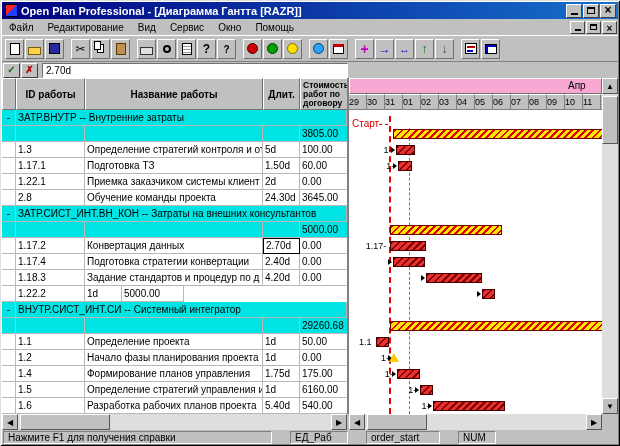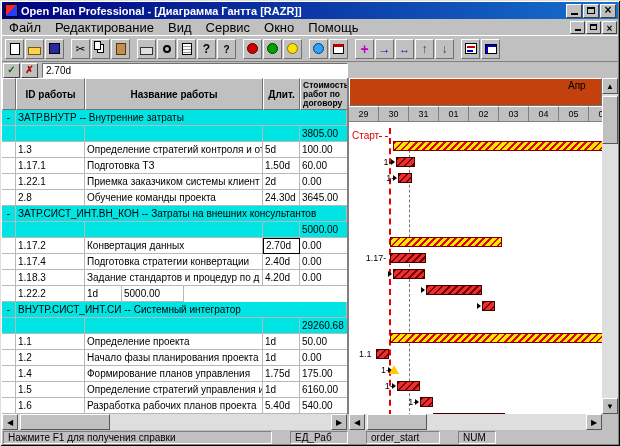--- a/index.html
+++ b/index.html
@@ -15,21 +15,21 @@
   .title-text{color:#fff;font-size:11px;font-weight:bold;white-space:nowrap;overflow:hidden;flex:1}
   .win-btns{display:flex;gap:1px}
   .wbtn{width:16px;height:14px;background:#c0c0c0;border:1px solid;border-color:#fff #404040 #404040 #fff;
         display:flex;align-items:center;justify-content:center;padding:0;font-size:10px;line-height:10px}
   .glyph-min{width:7px;border-bottom:2px solid #000;margin-top:7px}
   .glyph-max{width:8px;height:7px;border:1px solid #000;border-top:2px solid #000}
   .glyph-close::before{content:"×";font-size:12px;font-weight:bold}
   
   .menubar{position:absolute;left:2px;top:19px;width:616px;height:16px;display:flex;align-items:center;background:#c0c0c0}
   .menu-items{display:flex;flex:1}
-  .menu-item{font-size:13px;padding:13px 7px;color:#000}
+  .menu-item{font-size:10px;padding:13px 7px;color:#000}
   .child-btns{display:flex;gap:1px;margin-right:1px}
   .cbtn{width:15px;height:13px;background:#c0c0c0;border:1px solid;border-color:#fff #404040 #404040 #fff;
         display:flex;align-items:center;justify-content:center;padding:0}
   .cbtn .glyph-min{margin-top:6px;width:6px}
   .cbtn .glyph-max{width:7px;height:6px}
   .cbtn .glyph-close::before{font-size:10px}
   
   .toolbar{position:absolute;left:2px;top:35px;width:616px;height:26px;display:flex;align-items:center;
            border-top:1px solid #fff;padding-left:3px;background:#c0c0c0}
   .tb-btn{width:19px;height:20px;background:#c0c0c0;border:1px solid;border-color:#fff #707070 #707070 #fff;
@@ -86,25 +86,25 @@
   .trow{display:flex;height:16px}
   .tcell{border-right:1px solid #b8b8b8;border-bottom:1px solid #b8b8b8;font-size:10px;line-height:15px;
          padding:0 2px;overflow:hidden;white-space:nowrap;background:#fff}
   .tcell.c-exp{text-align:center;padding:0}
   .cyan .tcell{background:#00e4e4}
   .edit-cell{border:1px solid #000;line-height:13px;background:#fff}
   
   .splitter{position:absolute;left:347px;top:78px;width:2px;height:336px;background:#808080}
   
   .gantt-pane{position:absolute;left:349px;top:78px;width:253px;height:336px;background:#fff;overflow:hidden}
-  .g-month{position:relative;height:28px;background:#c2410c;border:1px solid;border-color:#fff #707070 #707070 #fff}
+  .g-month{position:relative;height:16px;background:#f9a8d4;border:1px solid;border-color:#fff #707070 #707070 #fff}
   .g-month-label{position:absolute;left:218px;top:1px;font-size:10px}
   .g-days{display:flex;height:16px}
-  .g-day{width:30px;flex:0 0 auto;background:#c0c0c0;border-right:1px solid #808080;border-bottom:1px solid #808080;
-         border-top:1px solid #fff;font-size:9px;text-align:center;line-height:14px;overflow:hidden}
+  .g-day{width:18px;flex:0 0 auto;background:#c0c0c0;border-right:1px solid #808080;border-bottom:1px solid #808080;
+         border-top:1px solid #fff;font-size:9px;text-align:left;line-height:14px;overflow:hidden}
   .g-body{position:relative;height:304px;background:#fff;overflow:hidden}
   .g-line-start{position:absolute;top:6px;bottom:0;left:40px;width:0;border-left:2px dashed #e80000}
   .g-line-now{position:absolute;top:18px;bottom:0;left:60px;width:0;border-left:1px dashed #777}
   .g-start{position:absolute;left:3px;top:8px;color:#dd0000;font-size:10px}
   .g-start::after{content:"";position:absolute;left:100%;top:6px;width:9px;border-top:1px dashed #dd0000}
   .g-bar{position:absolute;height:10px}
   .bar-summary{background:repeating-linear-gradient(135deg,#e00000 0,#e00000 2px,#ffe800 2px,#ffe800 5px);border:1px solid #7a0000}
   .bar-task{background:repeating-linear-gradient(135deg,#7a0000 0,#7a0000 2px,#e83030 2px,#e83030 5px);border:1px solid #400000}
   .g-label{position:absolute;width:40px;text-align:right;font-size:9px;line-height:10px;color:#000}
   .g-conn{position:absolute;width:0;height:0;border-top:3px solid transparent;border-bottom:3px solid transparent;border-left:4px solid #000}

